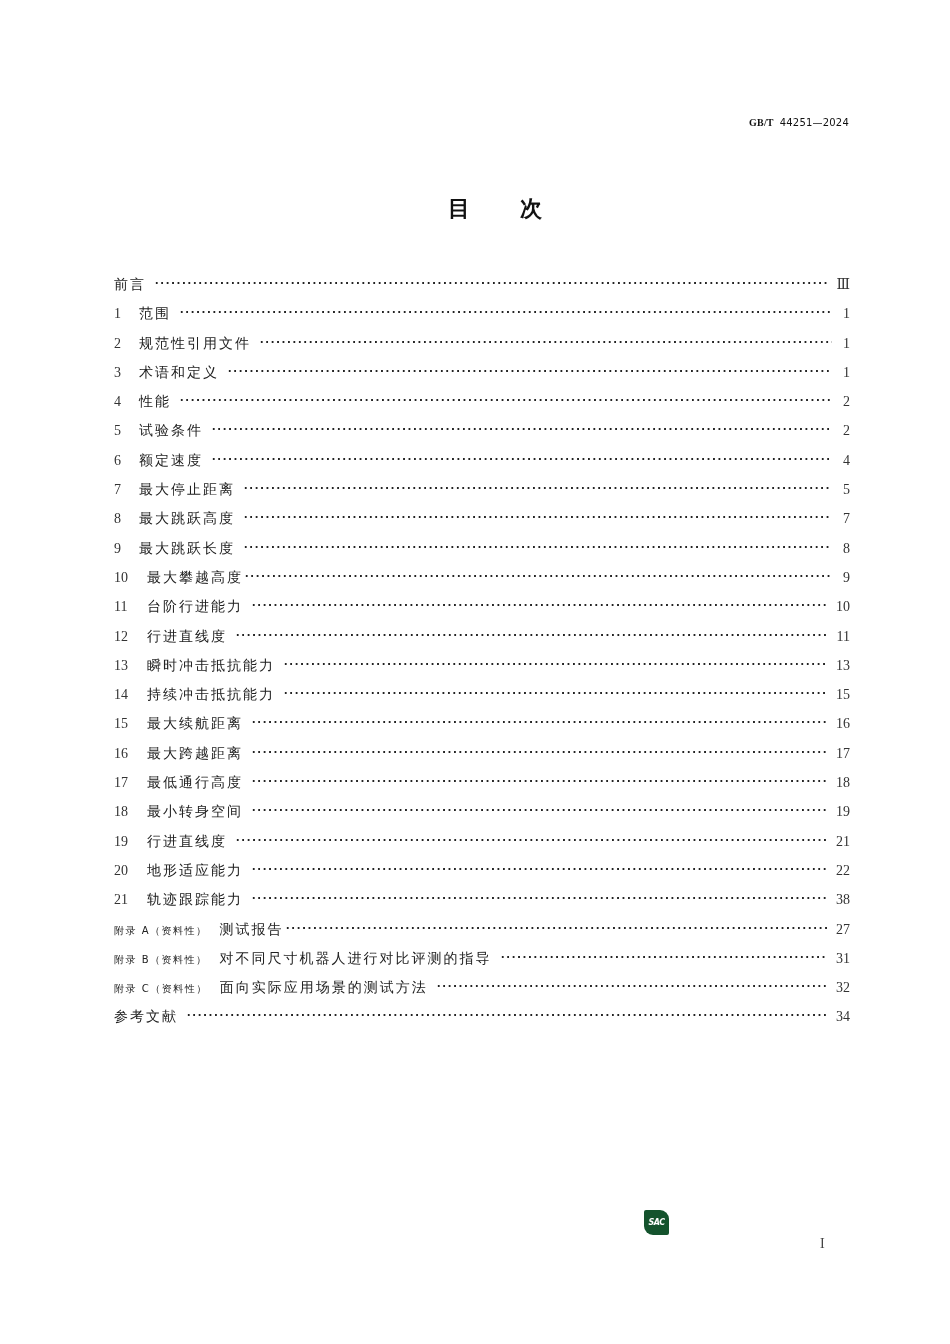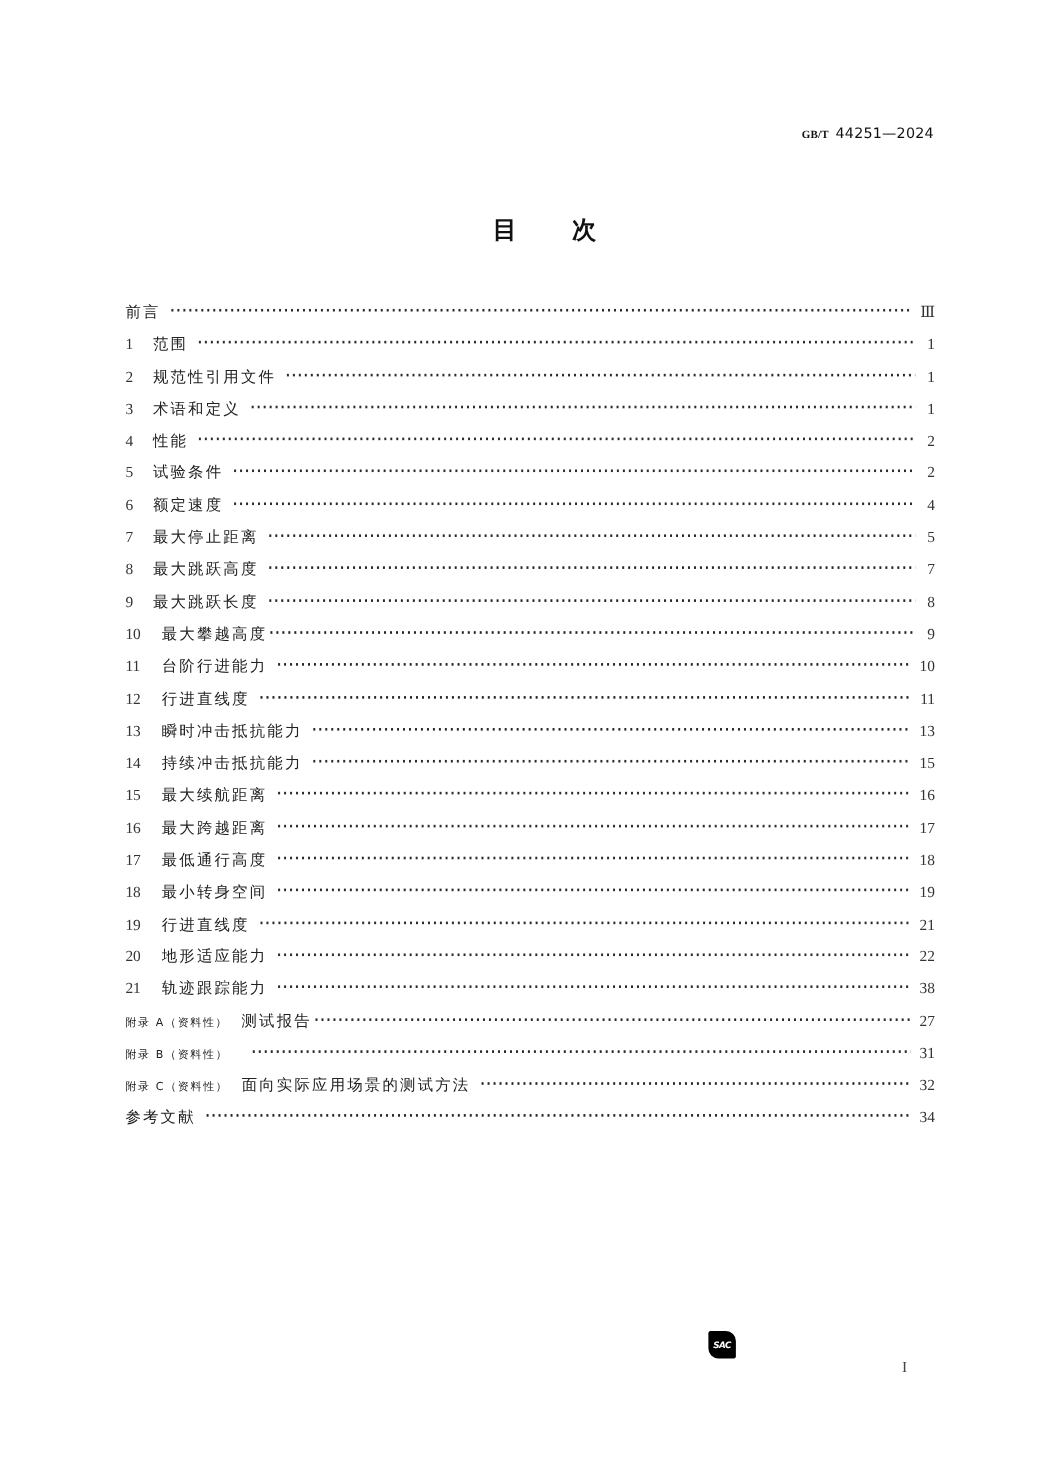--- a/index.html
+++ b/index.html
@@ -24,21 +24,21 @@
       color: #111;
       white-space: nowrap;
     }
     .std-number .prefix {
       font-family: "Liberation Serif", "DejaVu Serif", serif;
       font-weight: bold;
       font-size: 10px;
     }
     .std-number .num {
       font-family: "DejaVu Sans", sans-serif;
-      font-size: 13px;
+      font-size: 10px;
       margin-left: 6px;
     }
     .toc-title {
       position: absolute;
       top: 194px;
       left: 0;
       width: 950px;
       text-align: center;
       font-family: "DejaVu Sans", sans-serif;
       font-size: 22px;
@@ -105,21 +105,21 @@
       min-width: 10px;
       text-align: right;
     }
     .sac-logo {
       position: absolute;
       left: 644px;
       top: 1210px;
       width: 25px;
       height: 25px;
       border-radius: 2px 9px 2px 9px;
-      background: #000000;
+      background: #14532d;
       color: #ffffff;
       font-family: "DejaVu Sans", sans-serif;
       font-weight: bold;
       font-style: italic;
       font-size: 8px;
       line-height: 25px;
       text-align: center;
       letter-spacing: -0.5px;
     }
     .page-footer-number {
@@ -279,20 +279,21 @@
   </li>
 
   <li class="toc-row">
     <span class="toc-appendix-prefix">附录 A（资料性）</span>
     <span class="toc-label">测试报告</span>
     <span class="toc-leader tight"></span>
     <span class="toc-page">27</span>
   </li>
   <li class="toc-row">
     <span class="toc-appendix-prefix">附录 B（资料性）</span>
+    <span class="toc-label">对不同尺寸机器人进行对比评测的指导</span>
     <span class="toc-leader"></span>
     <span class="toc-page">31</span>
   </li>
   <li class="toc-row">
     <span class="toc-appendix-prefix">附录 C（资料性）</span>
     <span class="toc-label">面向实际应用场景的测试方法</span>
     <span class="toc-leader"></span>
     <span class="toc-page">32</span>
   </li>
 

